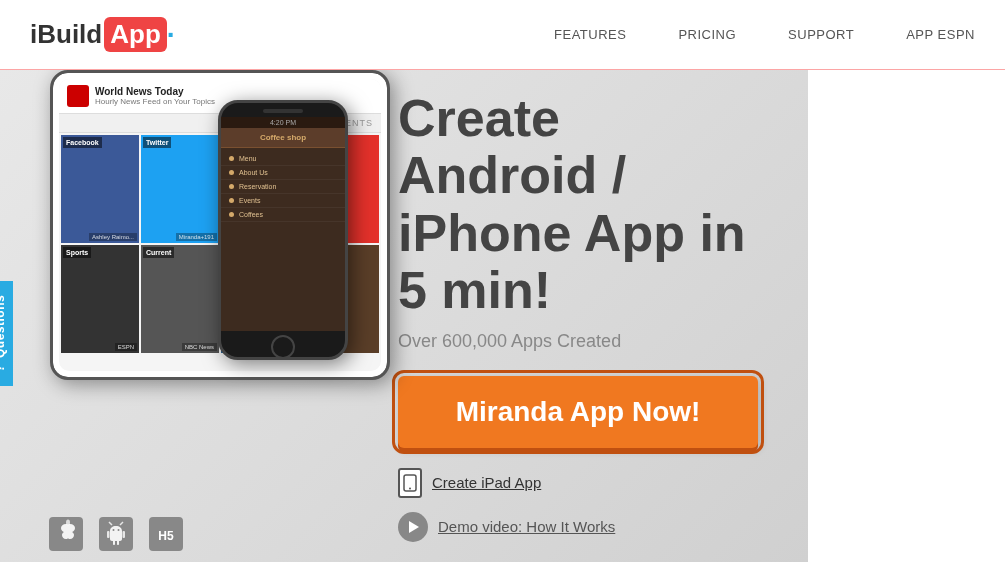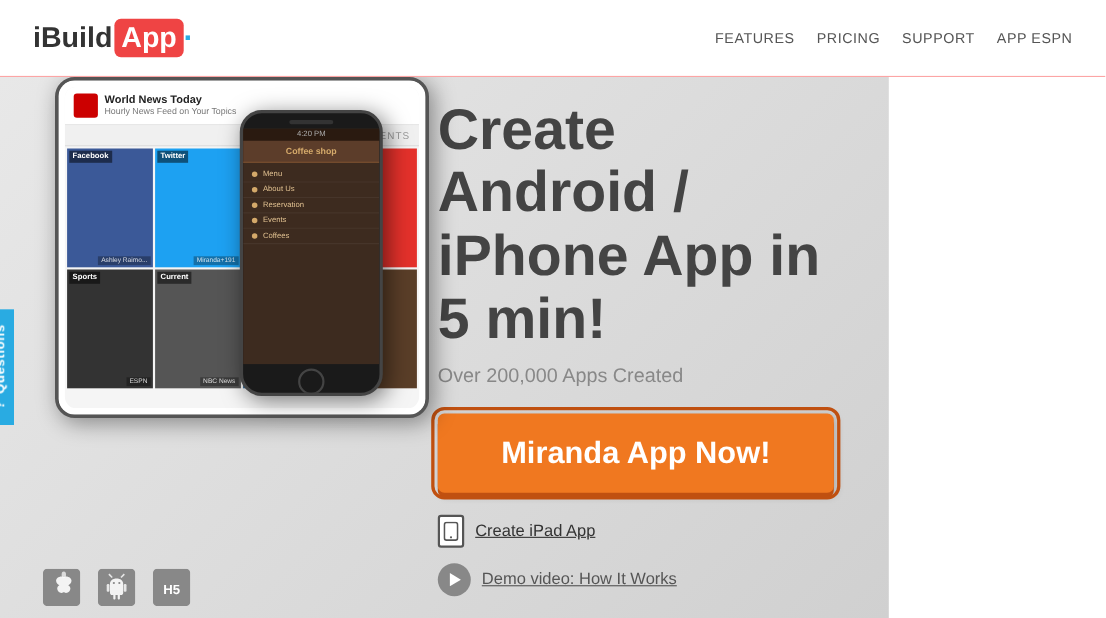--- a/index.html
+++ b/index.html
@@ -36,21 +36,21 @@
       margin-left: 2px;
     }
     .logo-dot {
       color: #29abe2;
       font-size: 28px;
       font-weight: bold;
     }
     .nav {
       display: flex;
       align-items: flex-start;
-      gap: 20px;
+      gap: 52px;
     }
     .nav-item {
       font-size: 13px;
       color: #555;
       letter-spacing: 0.5px;
       cursor: pointer;
       text-decoration: none;
       font-weight: 500;
     }
 
@@ -469,21 +469,21 @@
           </div>
           <div class="coffee-menu-item">
             <div class="coffee-menu-dot"></div>
             <span class="coffee-menu-text">Coffees</span>
           </div>
         </div>
       </div>
       <div class="iphone-home-btn"></div>
     </div>
 
-    <div style="position:absolute; bottom: 10px; left: 38px; display:flex; flex-direction:column; gap:6px;">
+    <div style="position:absolute; bottom: 10px; left: 48px; display:flex; flex-direction:column; gap:6px;">
       <div class="platform-icons-row">
 
         <div class="platform-icon">
           <svg width="34" height="34" viewBox="0 0 34 34">
             <rect width="34" height="34" rx="4" fill="#888"></rect>
             <text x="50%" y="65%" text-anchor="middle" fill="white" font-size="18" font-family="serif"></text>
 
             <path d="M17 7 C14 7 12 9 12 11 C12 13 13.5 14.5 15 15 C14 15.5 13 16.5 13 18 C13 20 14.5 22 17 22 C18 22 18.5 21.5 19 21.5 C19.5 21.5 20 22 21 22 C23.5 22 25 20 25 18 C25 16.5 24 15.5 23 15 C24.5 14.5 26 13 26 11 C26 9 24 7 21 7 C20 7 19.5 7.5 19 7.5 C18.5 7.5 18 7 17 7Z" fill="white" opacity="0.9"></path>
             <ellipse cx="19" cy="5.5" rx="2" ry="3" fill="white" opacity="0.7"></ellipse>
           </svg>
@@ -508,21 +508,21 @@
             <text x="50%" y="68%" text-anchor="middle" fill="white" font-size="12" font-weight="bold" font-family="Arial">H5</text>
           </svg>
         </div>
       </div>
     </div>
 
   </div>
 
   <div class="hero-right">
     <h1 class="hero-title">Create Android / iPhone App in 5 min!</h1>
-    <p class="hero-subtitle">Over 200,000 Apps Created</p>
+    <p class="hero-subtitle">Over 600,000 Apps Created</p>
 
     <button class="cta-button">Miranda App Now!</button>
 
     <div class="ipad-link-row">
       <div class="ipad-icon-small">
         <svg width="14" height="18" viewBox="0 0 14 18">
           <rect x="1" y="1" width="12" height="16" rx="2" fill="none" stroke="#555" stroke-width="1.5"></rect>
           <circle cx="7" cy="14.5" r="1" fill="#555"></circle>
         </svg>
       </div>

